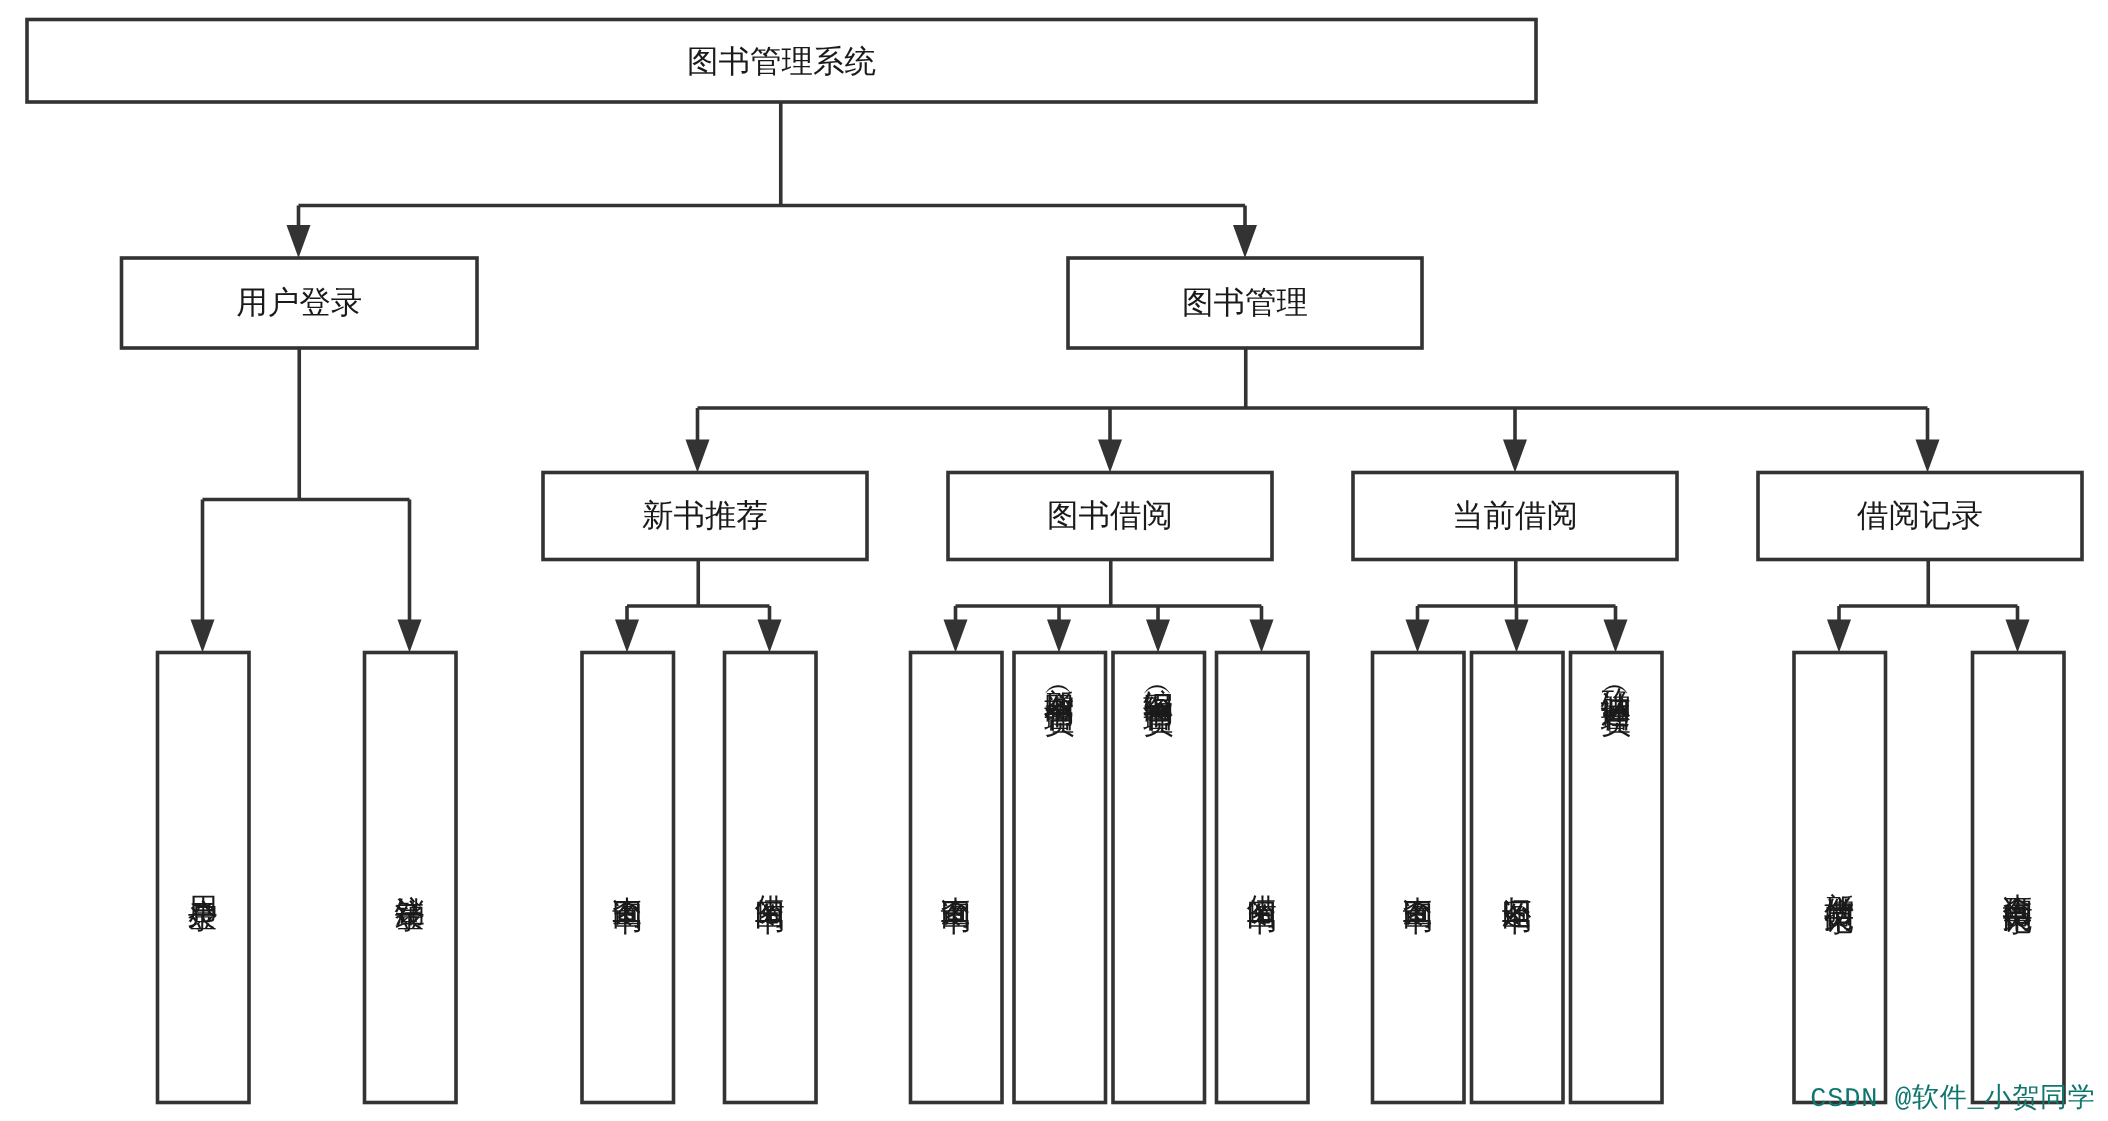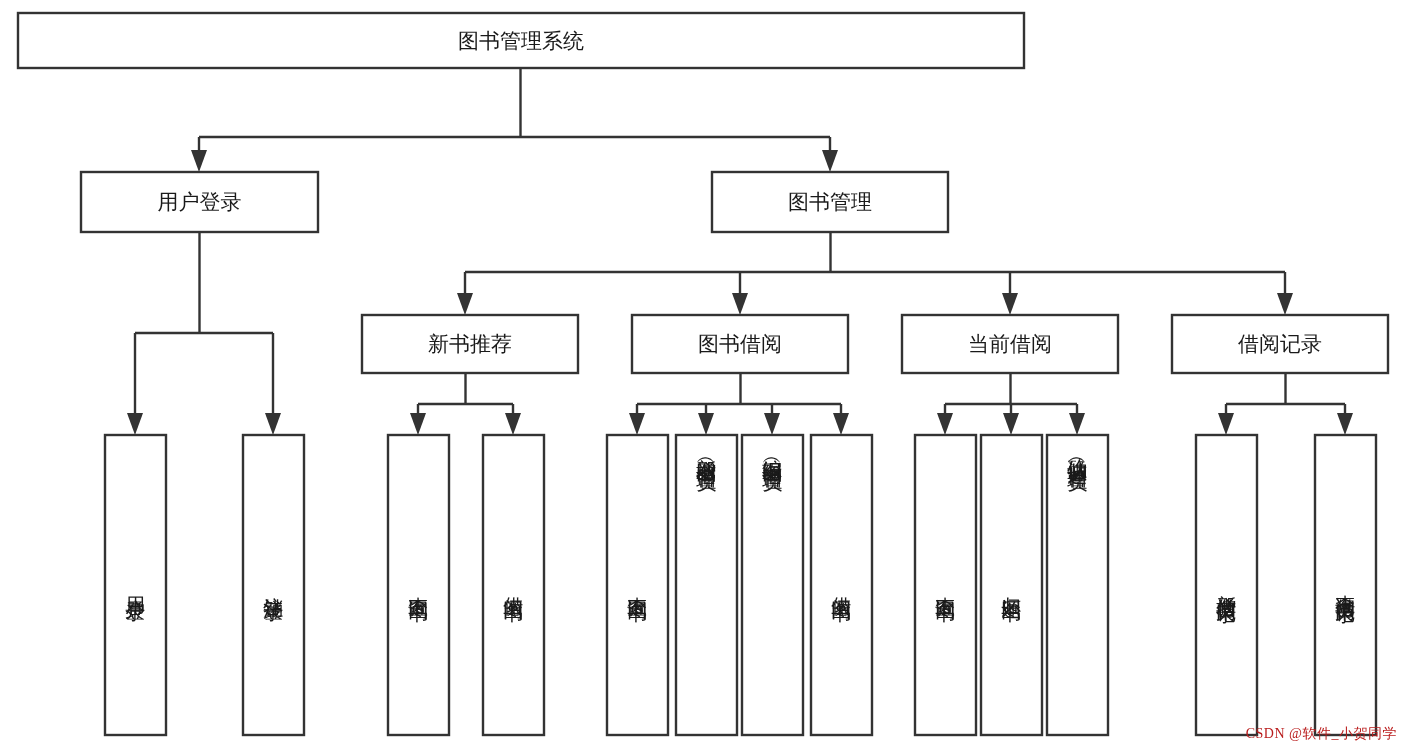--- a/index.html
+++ b/index.html
@@ -62,23 +62,23 @@
     font-size: 20px;
     line-height: 1.12;
     letter-spacing: 2px;
     color: #1a1a1a;
     white-space: nowrap;
   }
   .watermark {
     position: absolute;
     right: 8px;
     bottom: 4px;
-    font-family: Liberation Serif, serif;
-    font-size: 14px;
-    color: #b91c1c;
+    font-family: Liberation Mono, monospace;
+    font-size: 18px;
+    color: #0f766e;
     letter-spacing: 0.5px;
     user-select: none;
   }
 </style>
 </head>
 <body>
 
 <div id="diagram-root">
 
   <svg class="diagram-canvas" viewBox="0 0 1405 747" xmlns="http://www.w3.org/2000/svg">

